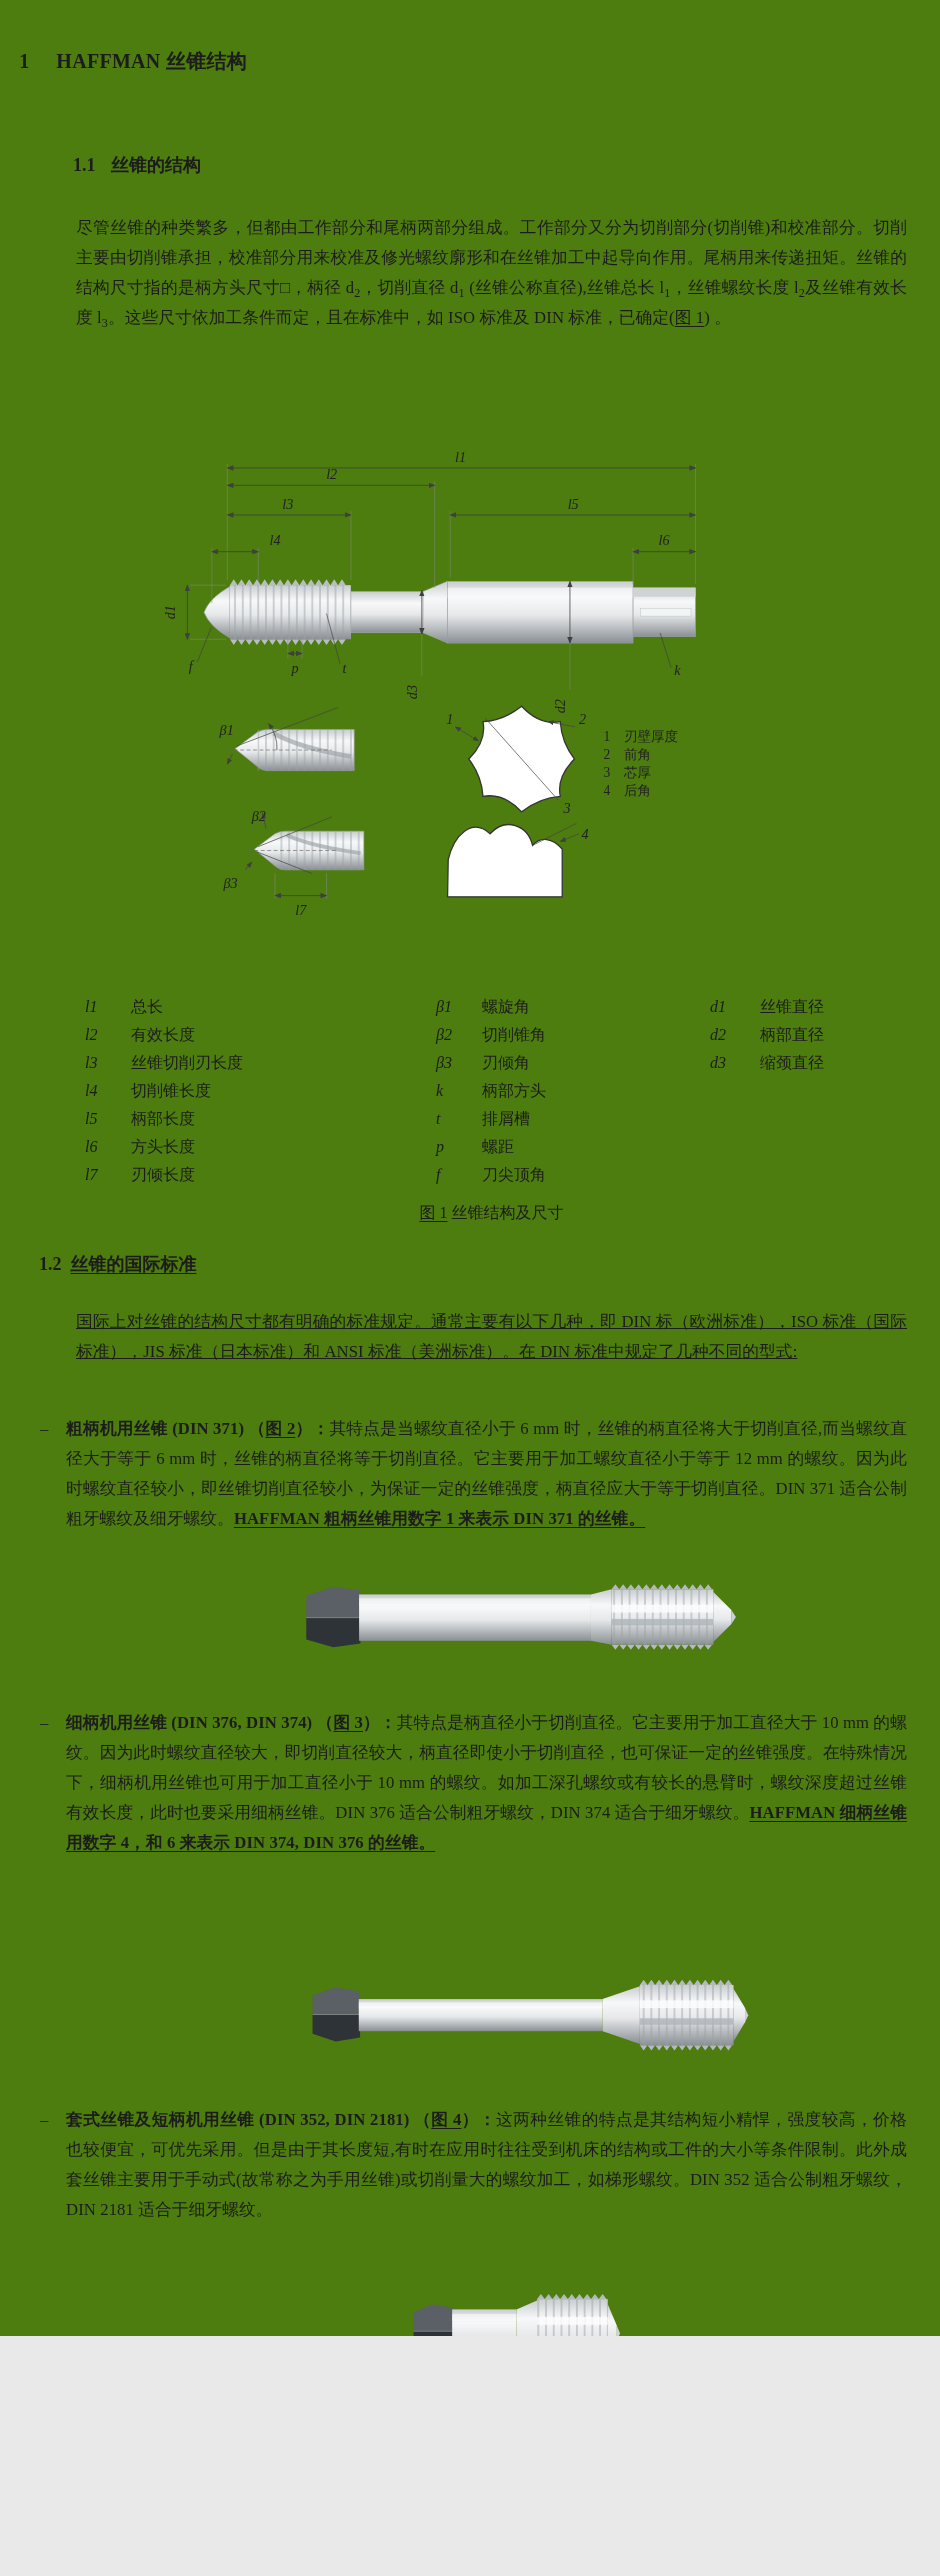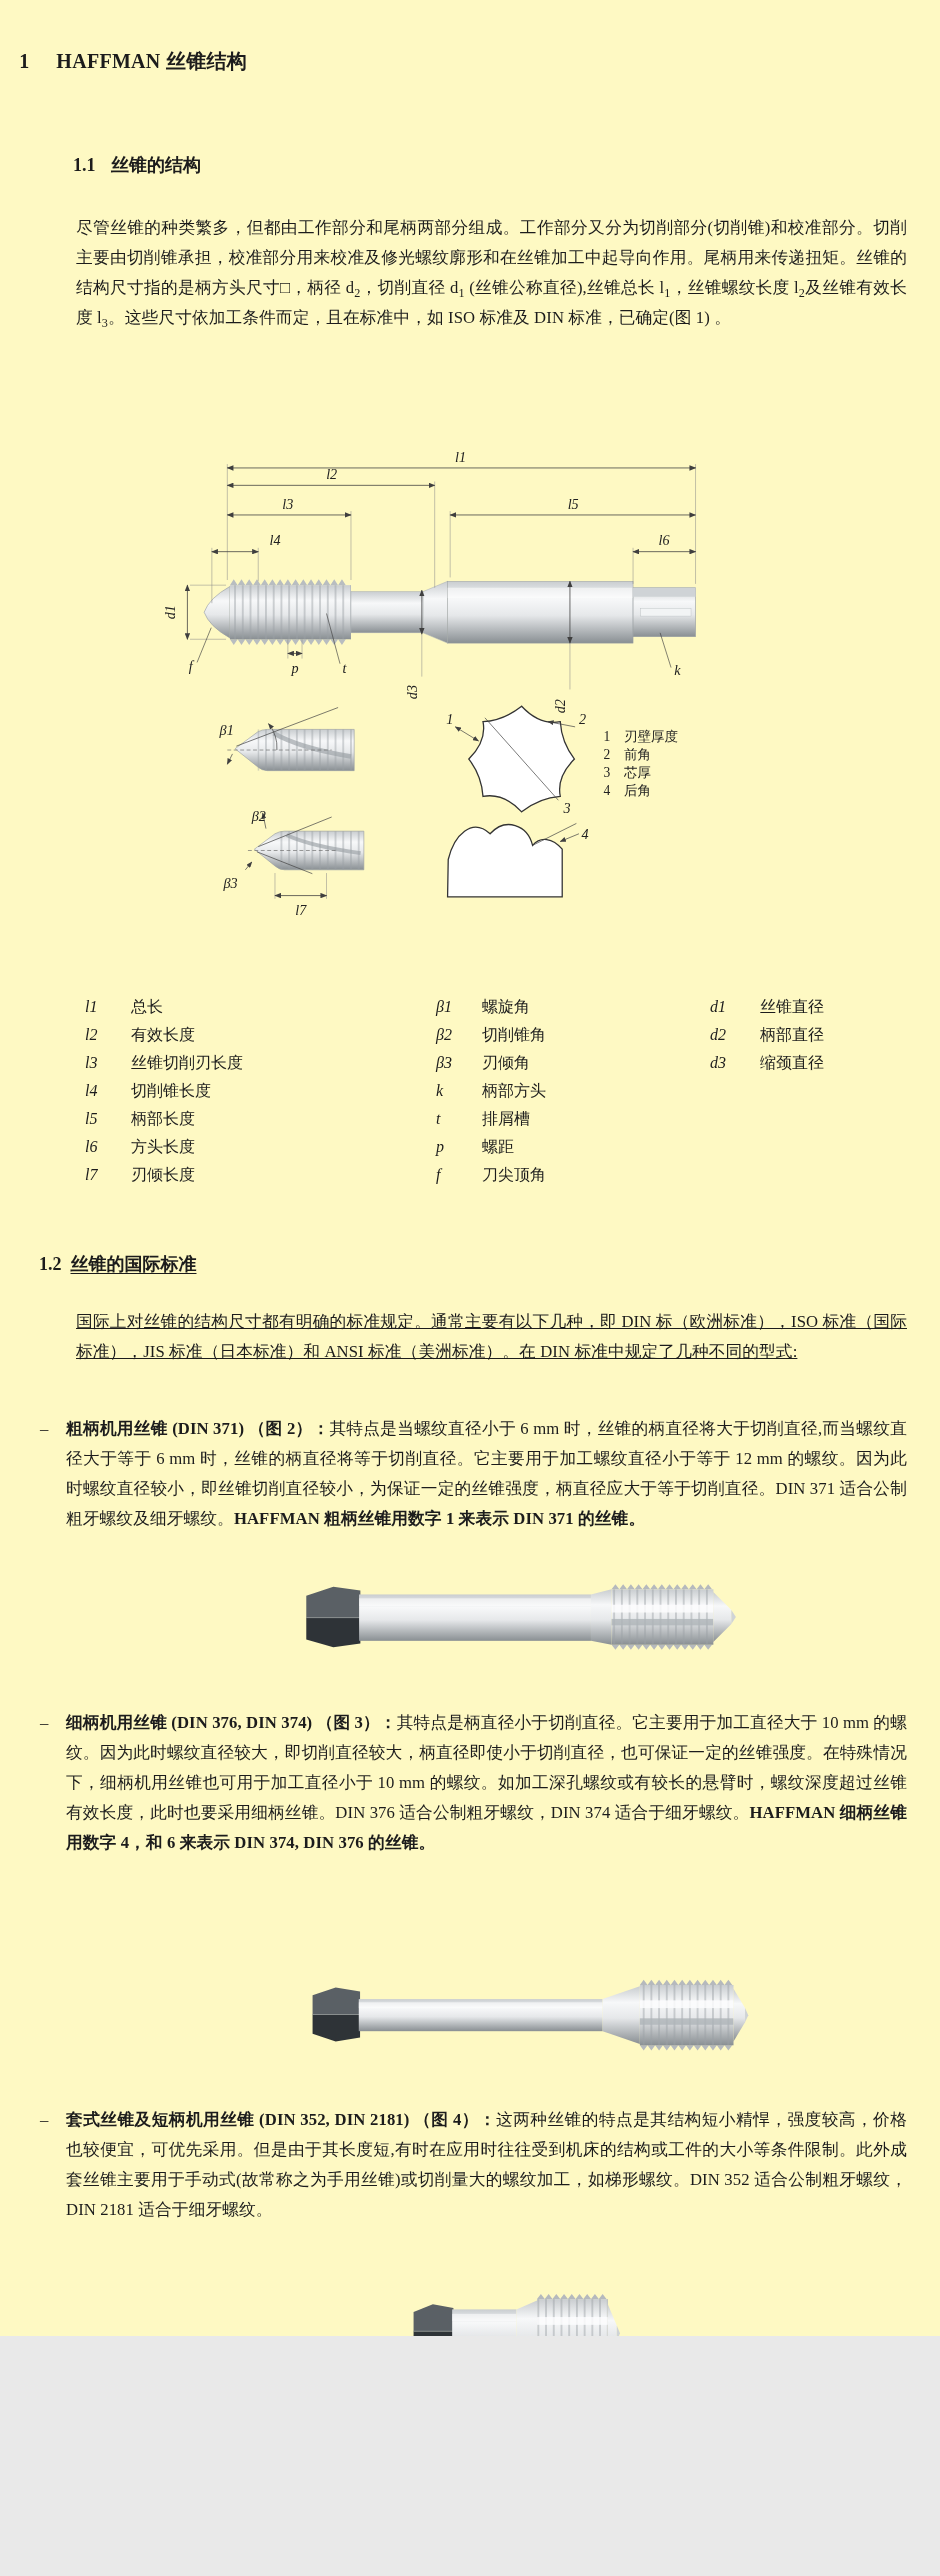--- a/index.html
+++ b/index.html
@@ -1,18 +1,18 @@
 <!DOCTYPE html>
 <html style="font-size:10.3px"><head>
 <meta charset="utf-8">
 <style>
   html,body{margin:0;padding:0;background:#e9e9e9;}
   .page{
     position:relative; width:941px; height:2336px; margin:0 auto;
-    background:#fef9c3; overflow:hidden;
+    background:#4d7c0f; overflow:hidden;
     font-family:"Liberation Serif","DejaVu Serif",serif; color:#1c1c1c;
   }
   .abs{position:absolute;}
   
   .h1{top:48px; left:19.3px; font-size:20px; font-weight:bold; letter-spacing:0.3px;}
   .h1 .num{display:inline-block; width:37px;}
   .h2{font-size:18px; font-weight:bold;}
   .s11{top:153px; left:73px;}
   .s11 .num{display:inline-block; margin-right:15.5px;}
   .s12{top:1252px; left:39px;}
@@ -23,21 +23,21 @@
   .p1{top:213px; left:76px; width:831px;}
   .p2{top:1307px; left:76px; width:831px;text-decoration:underline;}
   .bullet{display:flex; align-items:flex-start;}
   .bullet .marker{width:26px; font-size:16.7px; line-height:30px; flex:none;}
   .bullet .btext{flex:1;}
   .b1{top:1414px; left:40px; width:867px;}
   .b2{top:1708px; left:40px; width:867px;}
   .b3{top:2105px; left:40px; width:867px;}
   
   .rs-b{font-weight:bold;}
-  .rs-u{text-underline-offset:3.2px; text-decoration-thickness:1.3px;}
+  .rs-u{text-decoration:underline; text-underline-offset:3.2px; text-decoration-thickness:1.3px;}
   .rs-sub{font-size:12.2px; vertical-align:-3.9px; line-height:0;}
   
   .caption{font-size:16px; text-align:center; margin:0;}
   .cap1{top:1203px; left:76px; width:831px;}
   .cap2{top:1668px; left:76px; width:831px;}
   .cap3{top:2058px; left:76px; width:831px;}
   .cap4{top:2391px; left:76px; width:831px;}
   
   .legend{top:993px; left:85px; width:799px; display:flex; font-size:16px;}
   .lg-col{display:flex; flex-direction:column;}
@@ -285,20 +285,21 @@
           <span class="lg-sym">d2</span>
           <span class="lg-lab">柄部直径</span>
         </div>
       <div class="lg-row">
           <span class="lg-sym">d3</span>
           <span class="lg-lab">缩颈直径</span>
         </div>
     </div>
   </div>
 
+  <p class="abs caption cap1"><span class="rs-u">图 1</span><span> 丝锥结构及尺寸</span></p>
 
   <div class="abs h2 s12">
     <span class="num">1.2</span><span class="ttl">丝锥的国际标准</span>
   </div>
 
   <p class="abs body p2"><span>国际上对丝锥的结构尺寸都有明确的标准规定。通常主要有以下几种，即 DIN 标（欧洲标准），ISO 标准（国际标准），JIS 标准（日本标准）和 ANSI 标准（美洲标准）。在 DIN 标准中规定了几种不同的型式:</span></p>
 
   <div class="abs bullet b1">
     <span class="marker">–</span>
     <p class="body btext"><span class="rs-b">粗柄机用丝锥 (DIN 371) </span><span class="rs-b">（</span><span class="rs-b rs-u">图 2</span><span class="rs-b">）：</span><span>其特点是当螺纹直径小于 6 mm 时，丝锥的柄直径将大于切削直径,而当螺纹直径大于等于 6 mm 时，丝锥的柄直径将等于切削直径。它主要用于加工螺纹直径小于等于 12 mm 的螺纹。因为此时螺纹直径较小，即丝锥切削直径较小，为保证一定的丝锥强度，柄直径应大于等于切削直径。DIN 371 适合公制粗牙螺纹及细牙螺纹。</span><span class="rs-b rs-u">HAFFMAN 粗柄丝锥用数字 1 来表示 DIN 371 的丝锥。</span></p>

